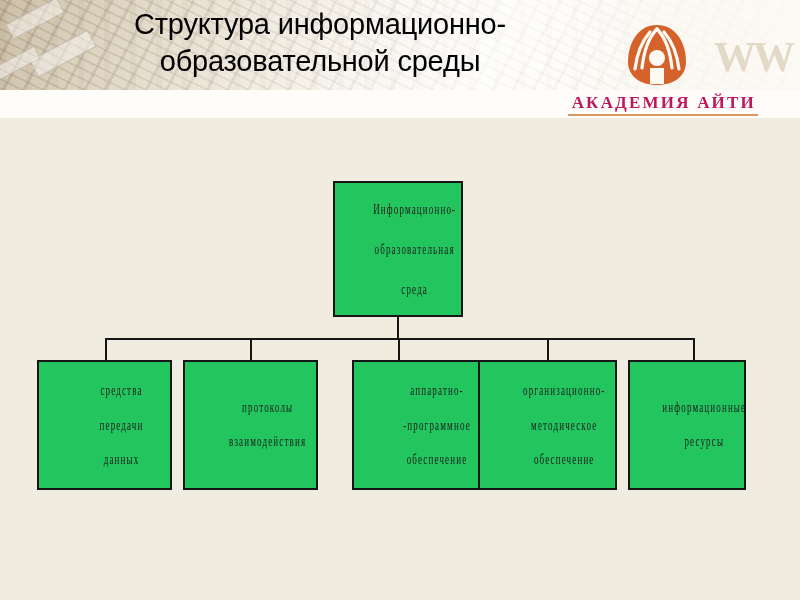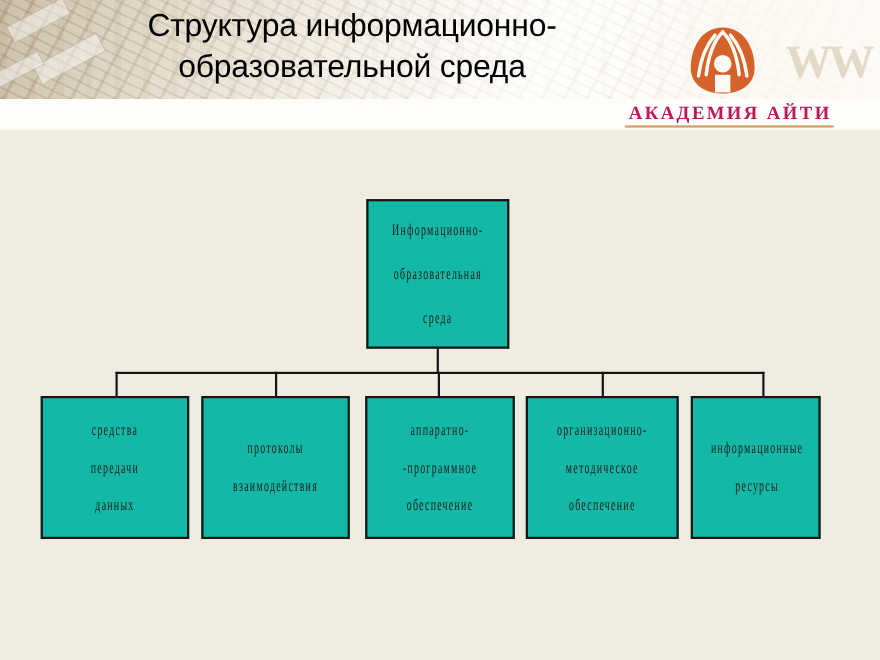--- a/index.html
+++ b/index.html
@@ -136,25 +136,27 @@
   .diagram {
     position: absolute;
     left: 0;
     top: 118px;
     width: 800px;
     height: 482px;
   }
 
   .node {
     position: absolute;
-    background: #14b8a6;
+    background: #22c55e;
     border: 2px solid #151515;
     box-sizing: border-box;
     display: flex;
     align-items: center;
+    justify-content: center;
+    padding-left: 34px;
   }
   .node .node-label {
     font-family: "Liberation Serif", serif;
     font-size: 12.5px;
     line-height: 29px;
     font-weight: 400;
     color: #1b1b1b;
     text-align: center;
     letter-spacing: 1.6px;
     transform: scaleX(0.72) scaleY(1.18);
@@ -169,21 +171,21 @@
     top: 63px;
     width: 130px;
     height: 136px;
   }
   #node-root .node-label { line-height: 34px; }
 
   
   .leaf { top: 242px; height: 130px; }
   #node-leaf-0 { left: 37px;  width: 135px; }
   #node-leaf-1 { left: 183px; width: 135px; }
-  #node-leaf-2 { left: 332px; width: 136px; }
+  #node-leaf-2 { left: 352px; width: 136px; }
   #node-leaf-3 { left: 478px; width: 139px; }
   #node-leaf-4 { left: 628px; width: 118px; }
 
   
   .conn {
     position: absolute;
     background: #151515;
   }
   .conn-v { width: 2px; }
   .conn-h { height: 2px; }
@@ -216,21 +218,21 @@
       <path d="M33 1 C14 1 4 19 4 38 C4 52 16 61 33 61 C50 61 62 52 62 38 C62 19 52 1 33 1 Z" fill="#d4622a"></path>
       <path d="M33 5 C26 12 20 26 18 44" stroke="#fdfaf4" stroke-width="3.2" fill="none" stroke-linecap="round"></path>
       <path d="M26 8 C19 16 13 29 11 45" stroke="#fdfaf4" stroke-width="3.2" fill="none" stroke-linecap="round"></path>
       <path d="M33 5 C40 12 46 26 48 44" stroke="#fdfaf4" stroke-width="3.2" fill="none" stroke-linecap="round"></path>
       <path d="M40 8 C47 16 53 29 55 45" stroke="#fdfaf4" stroke-width="3.2" fill="none" stroke-linecap="round"></path>
       <circle cx="33" cy="34" r="8" fill="#fdfaf4"></circle>
       <rect x="26" y="44" width="14" height="16" fill="#fdfaf4"></rect>
     </svg>
   </div>
 
-  <div class="slide-title">Структура информационно-образовательной среда</div>
+  <div class="slide-title">Структура информационно-образовательной среды</div>
 
   <div class="header-white-band"></div>
   <div class="brand-text">АКАДЕМИЯ  АЙТИ</div>
   <div class="brand-rule"></div>
 
   <div class="diagram">
 
     <div class="node" id="node-root">
       <div class="node-label">Информационно-
 образовательная

